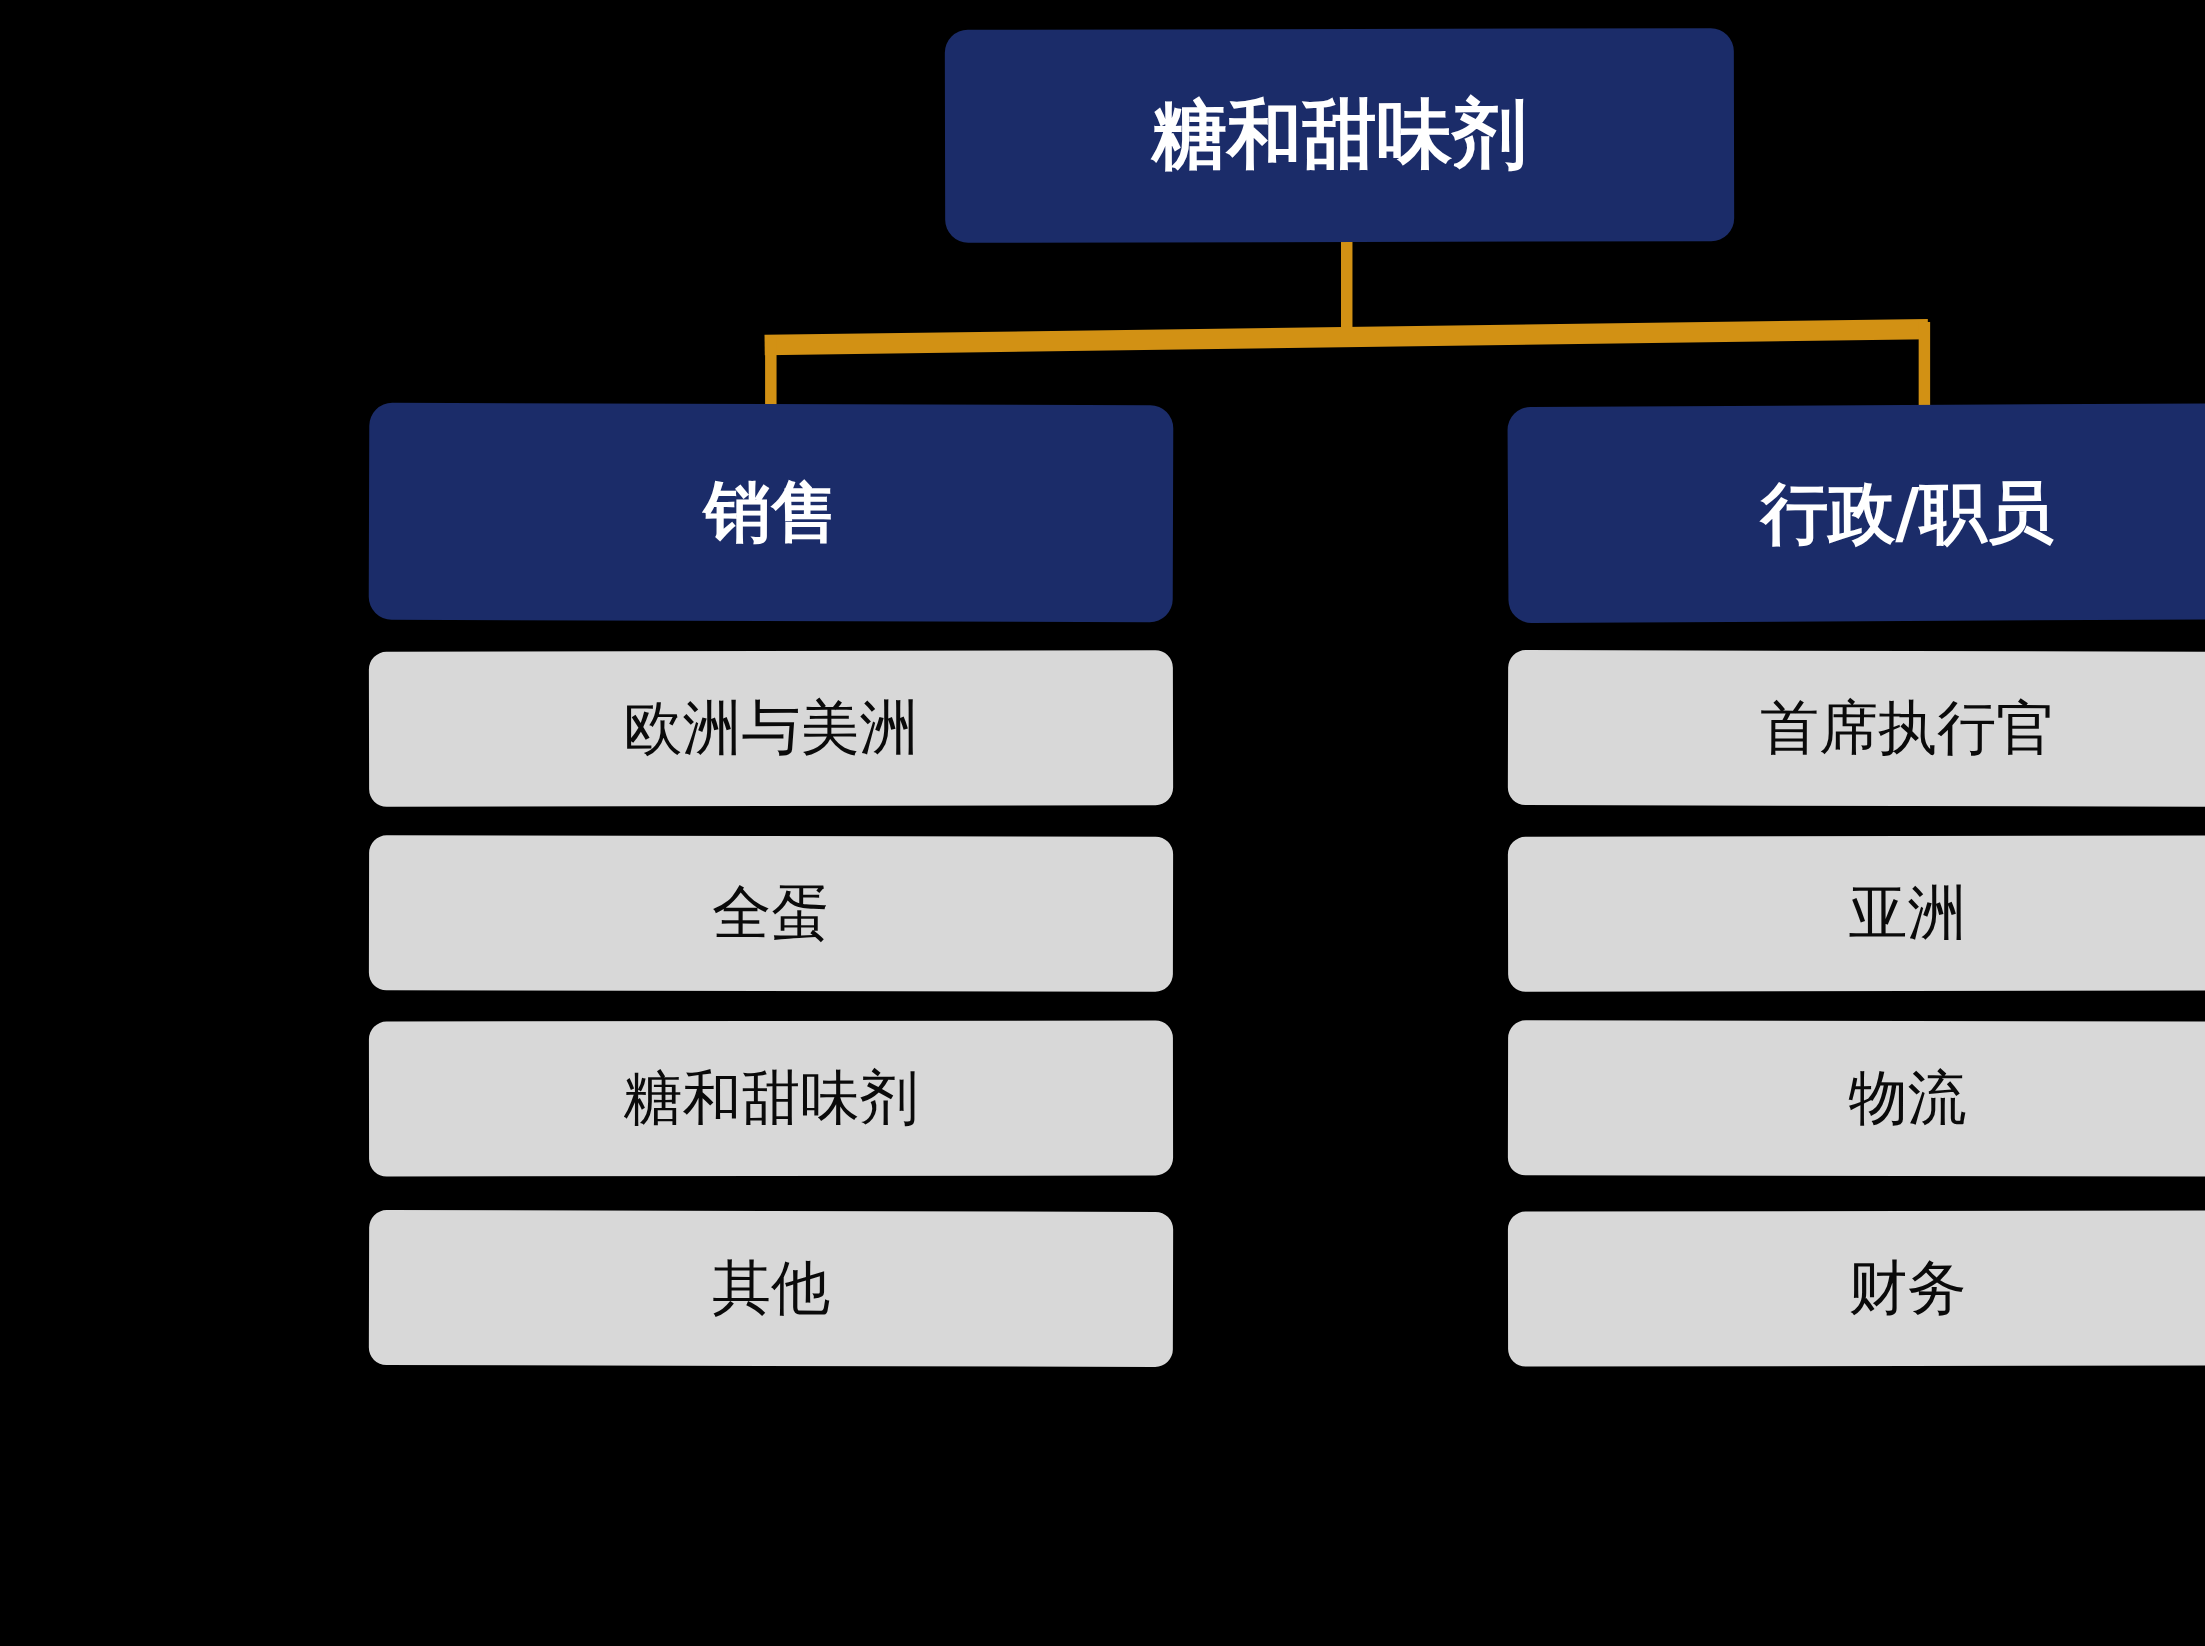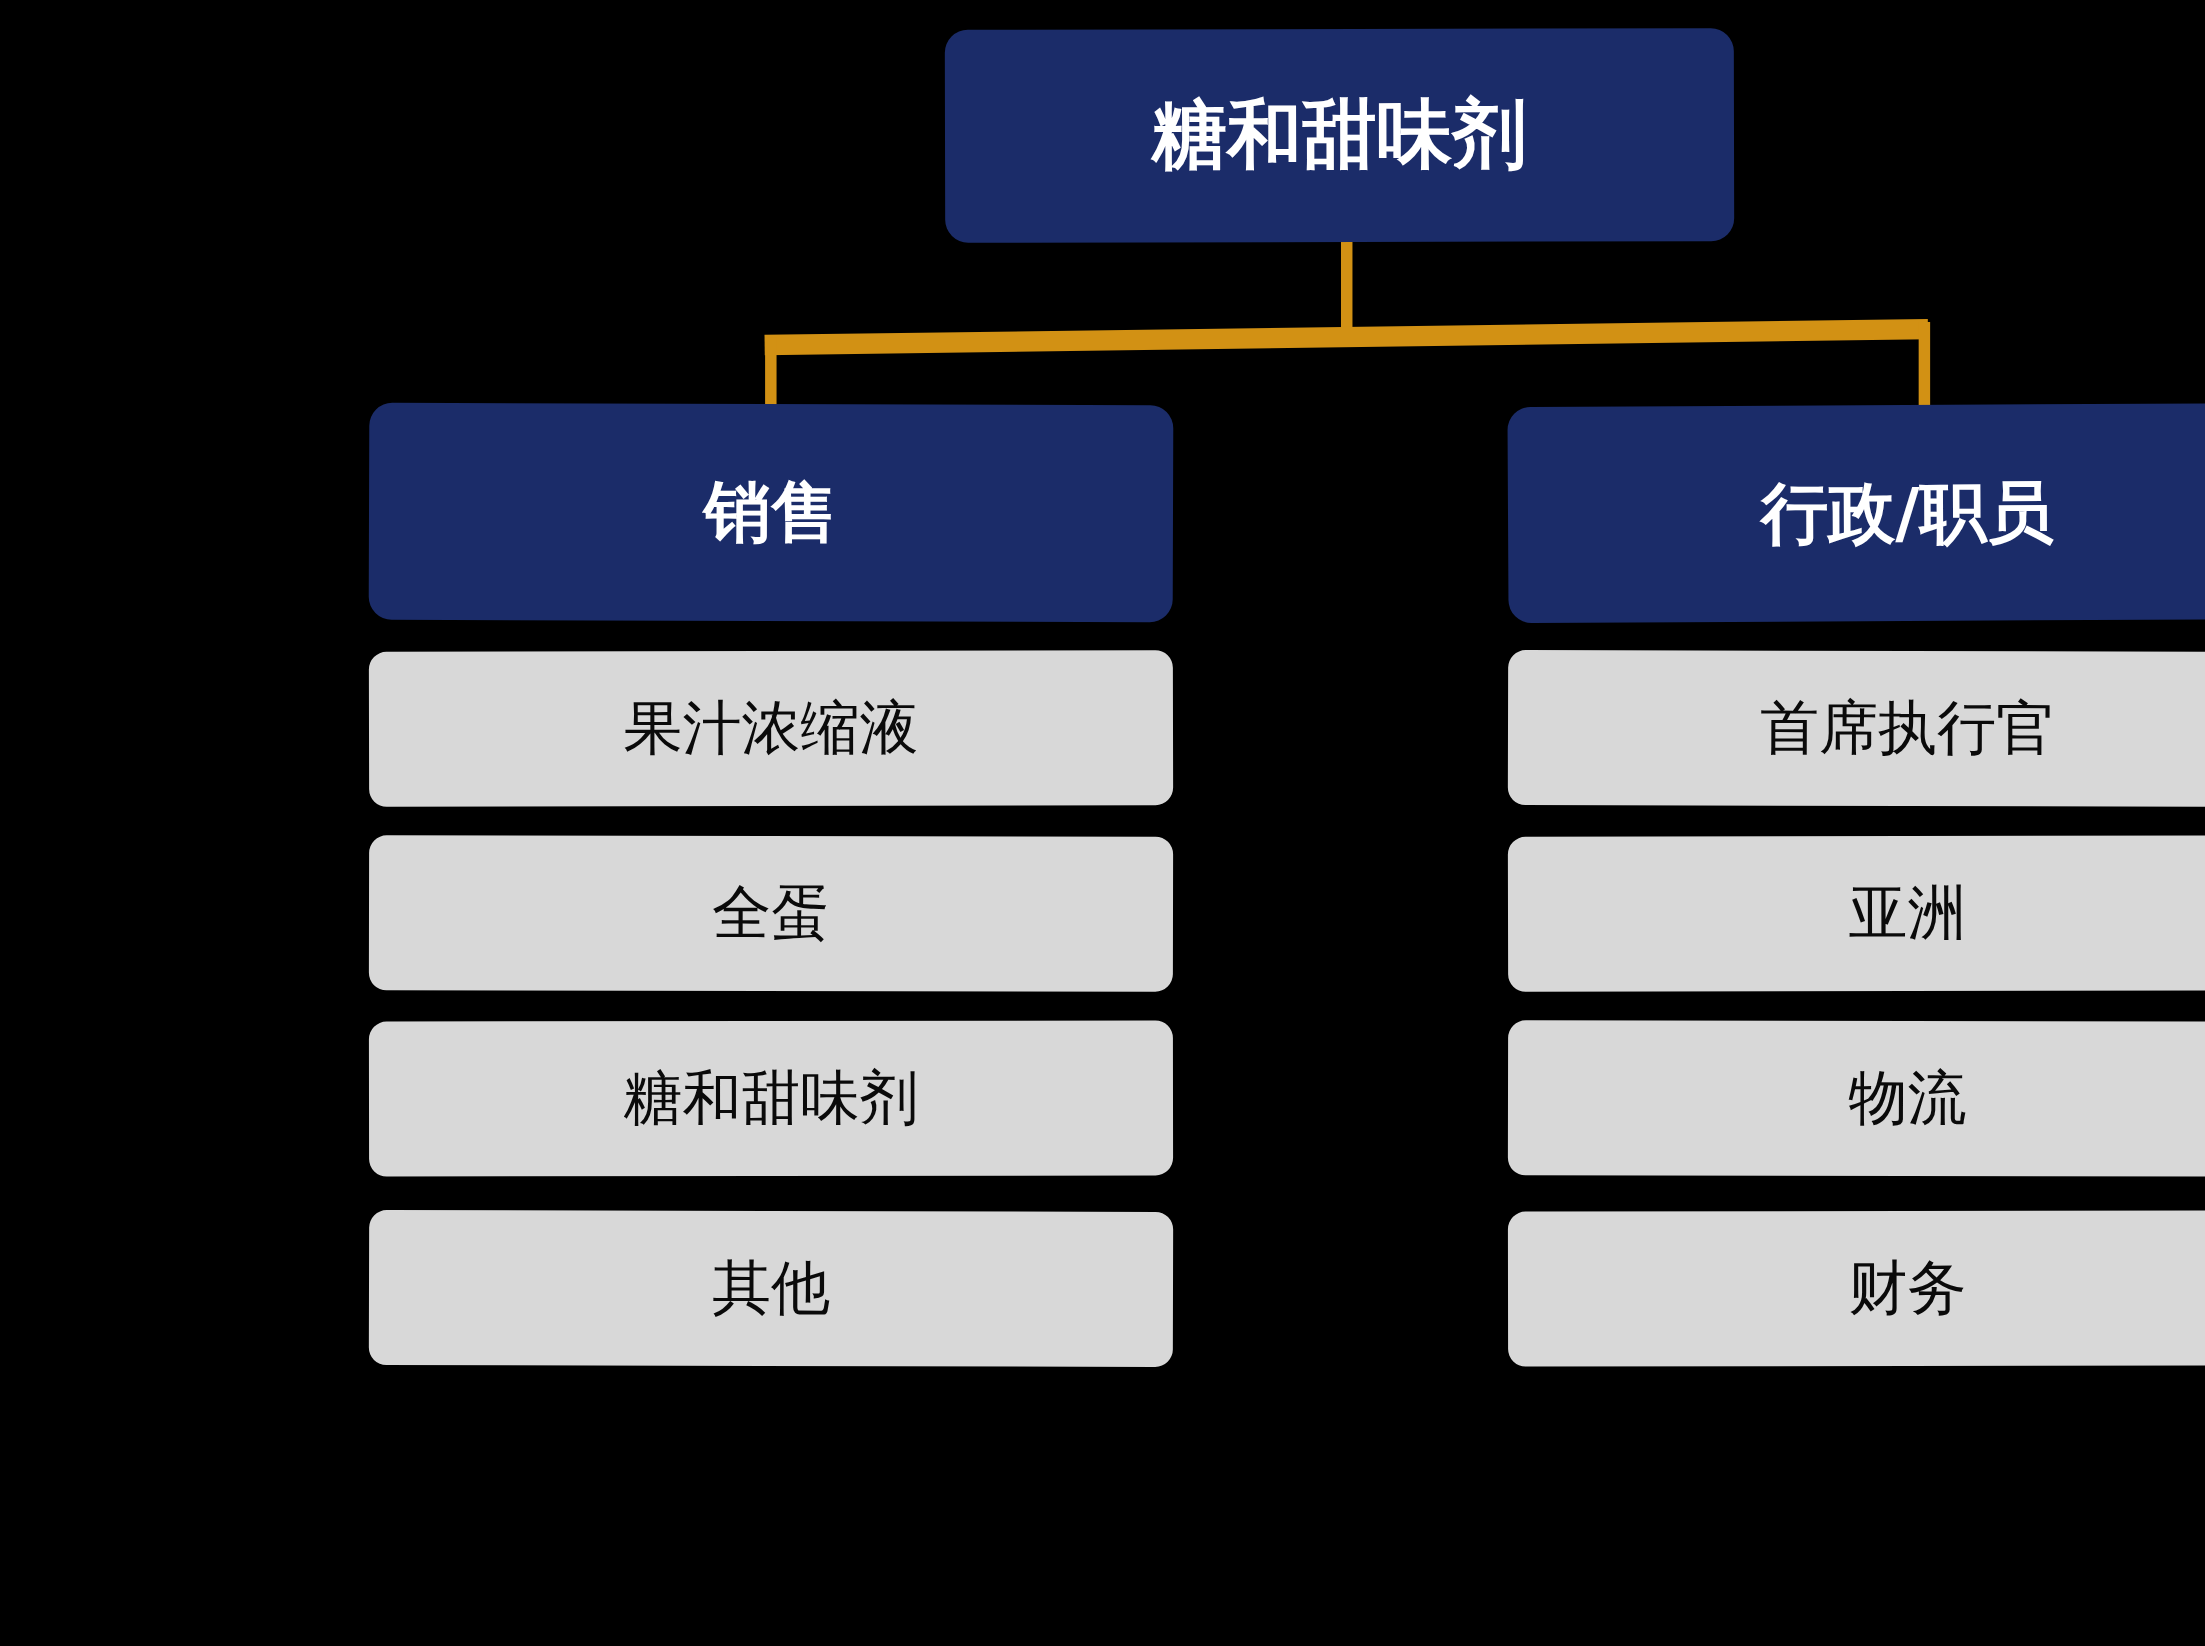--- a/index.html
+++ b/index.html
@@ -95,21 +95,21 @@
 
   <div class="node primary node-sales">
     <span>销售</span>
   </div>
 
   <div class="node primary node-admin">
     <span>行政/职员</span>
   </div>
 
   <div class="node secondary child col-left row-0 tilt-a">
-    <span>果汁浓缩液</span>
+    <span>欧洲与美洲</span>
   </div>
   <div class="node secondary child col-left row-1 tilt-b">
     <span>全蛋</span>
   </div>
   <div class="node secondary child col-left row-2 tilt-c">
     <span>糖和甜味剂</span>
   </div>
   <div class="node secondary child col-left row-3 tilt-d">
     <span>其他</span>
   </div>

